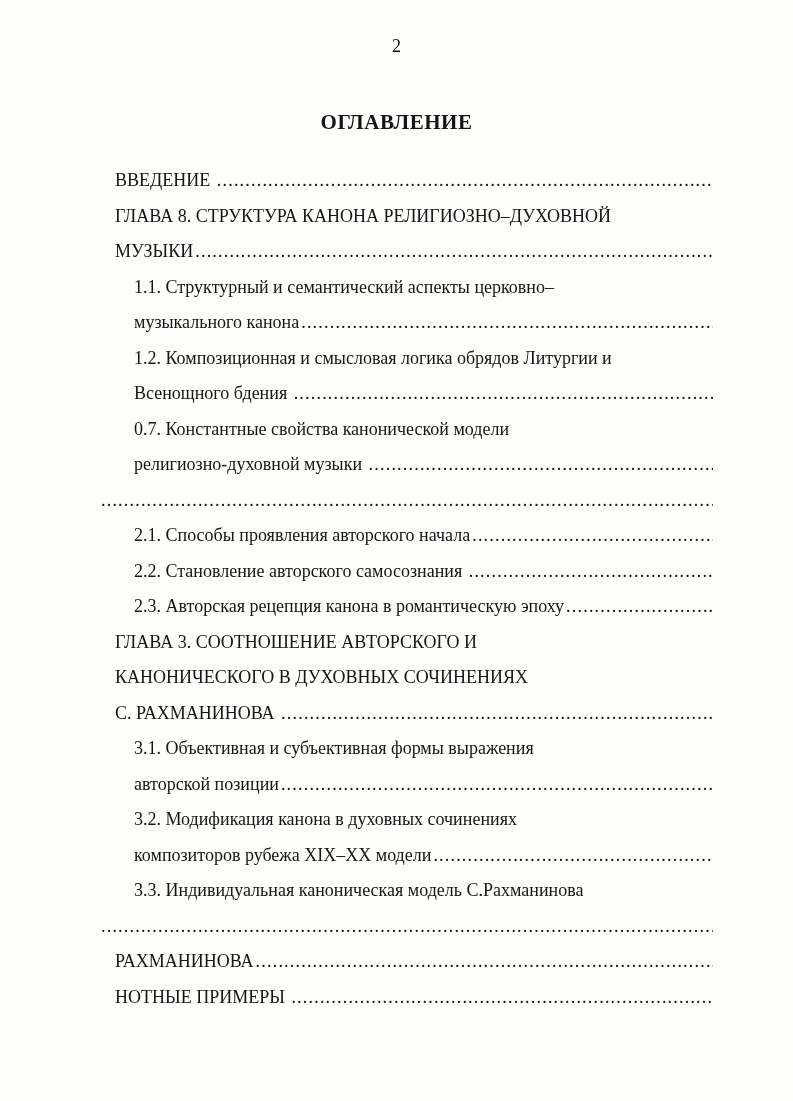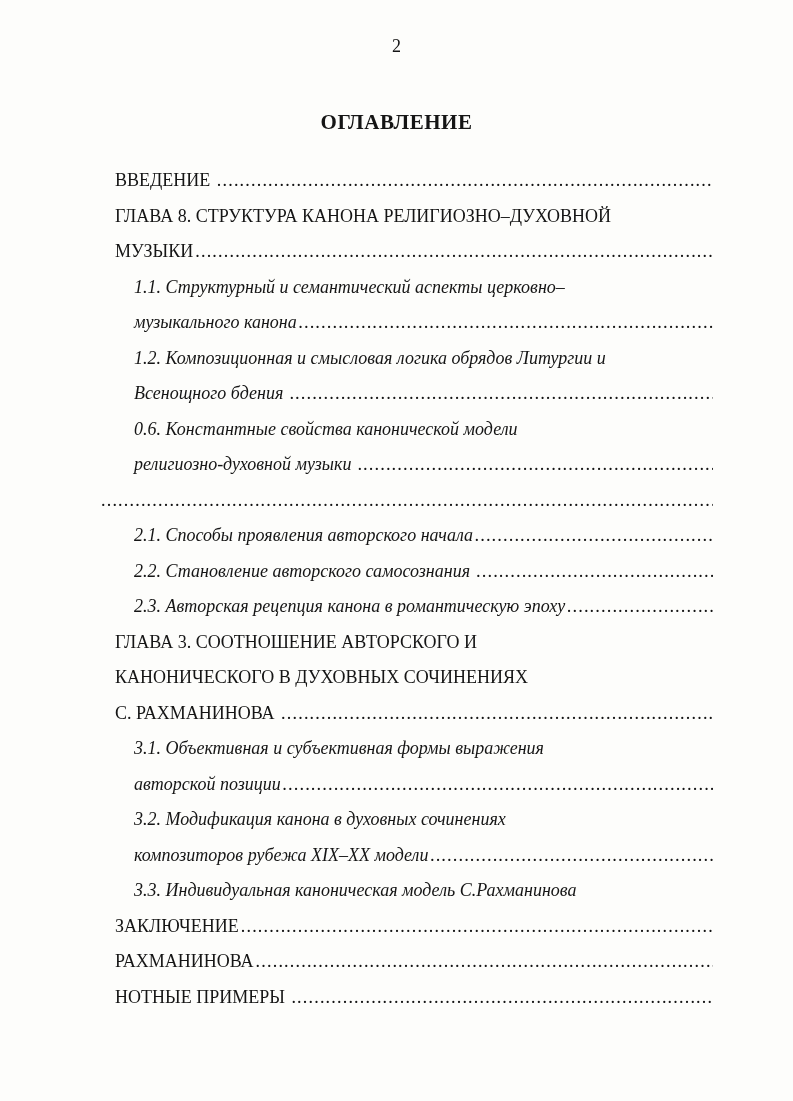--- a/index.html
+++ b/index.html
@@ -45,21 +45,20 @@
   }
   .line {
     display: flex;
     align-items: baseline;
     height: 35.5px;
     line-height: 35.5px;
     overflow: hidden;
   }
   .line.indent-1 {
     padding-left: 19px;
-    font-style: italic;
   }
   .text {
     white-space: pre;
     flex: 0 0 auto;
     margin-left: 16px;
   }
   .leader {
     flex: 1 1 auto;
     overflow: hidden;
     white-space: nowrap;
@@ -107,21 +106,21 @@
       <div class="line indent-1">
     <span class="text">1.2. Композиционная и смысловая логика обрядов Литургии и</span>
 
   </div>
       <div class="line indent-1">
     <span class="text">Всенощного бдения </span>
     <span class="leader">................................................................................................................................................................</span>
     <span class="pageno"></span>
   </div>
       <div class="line indent-1">
-    <span class="text">0.6. Константные свойства канонической модели</span>
+    <span class="text">0.7. Константные свойства канонической модели</span>
 
   </div>
       <div class="line indent-1">
     <span class="text">религиозно-духовной музыки </span>
     <span class="leader">................................................................................................................................................................</span>
     <span class="pageno"></span>
   </div>
       <div class="line indent-0">
     <span class="leader">................................................................................................................................................................</span>
     <span class="pageno"></span>
@@ -171,21 +170,20 @@
     <span class="text">композиторов рубежа XIX–XX модели</span>
     <span class="leader">................................................................................................................................................................</span>
     <span class="pageno"></span>
   </div>
       <div class="line indent-1">
     <span class="text">3.3. Индивидуальная каноническая модель С.Рахманинова</span>
     <span class="leader"></span>
     <span class="pageno"></span>
   </div>
       <div class="line indent-0">
-    <span class="text">ЗАКЛЮЧЕНИЕ</span>
     <span class="leader">................................................................................................................................................................</span>
     <span class="pageno"></span>
   </div>
       <div class="line indent-0">
     <span class="text">РАХМАНИНОВА</span>
     <span class="leader">................................................................................................................................................................</span>
     <span class="pageno"></span>
   </div>
       <div class="line indent-0">
     <span class="text">НОТНЫЕ ПРИМЕРЫ </span>

